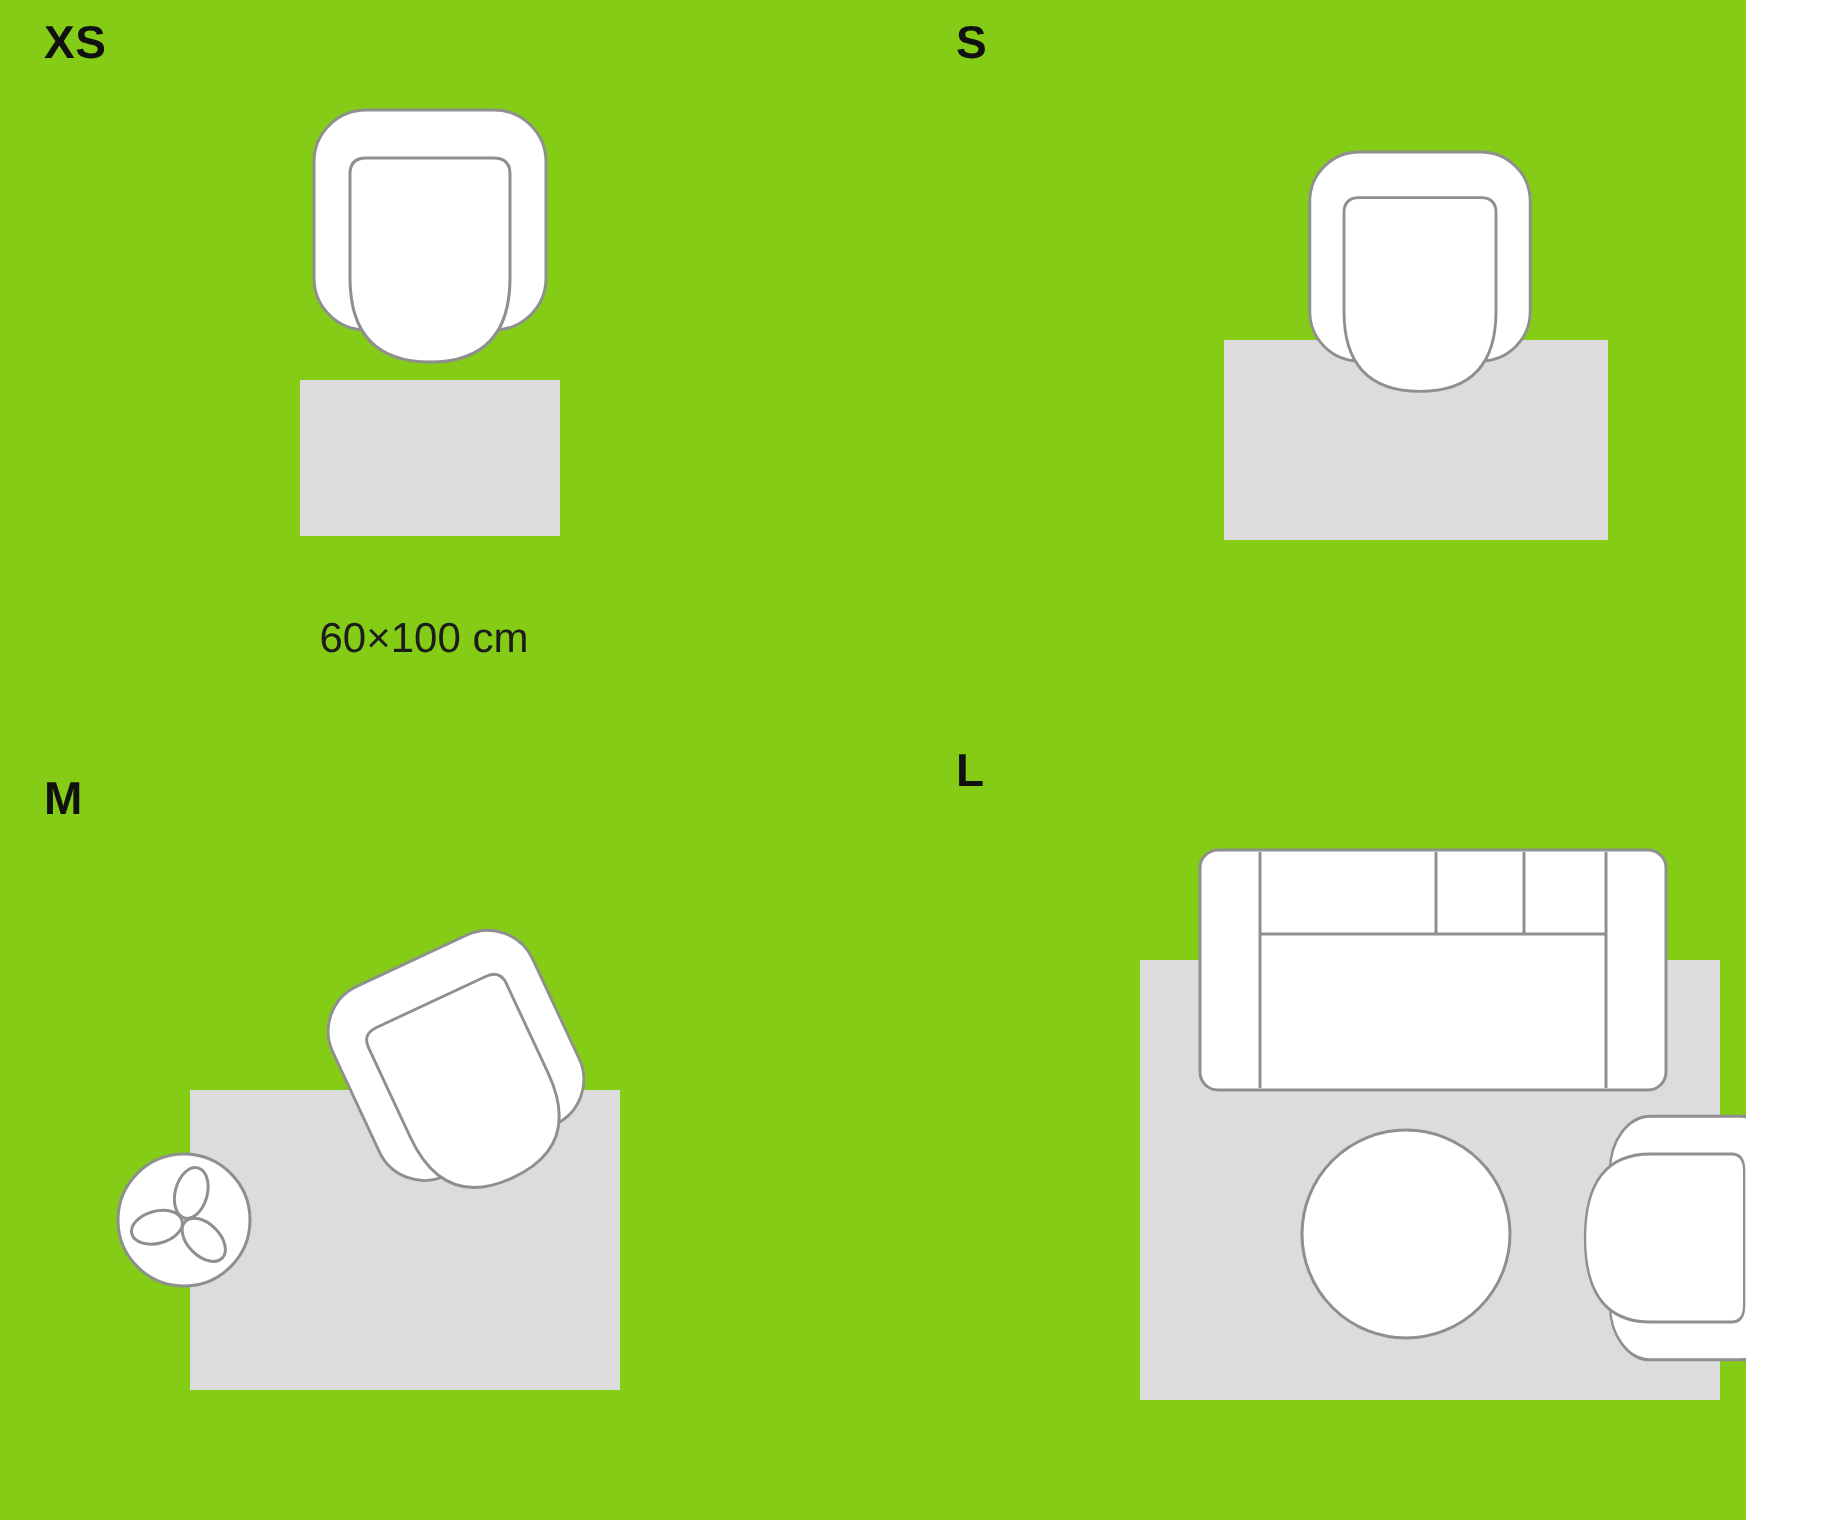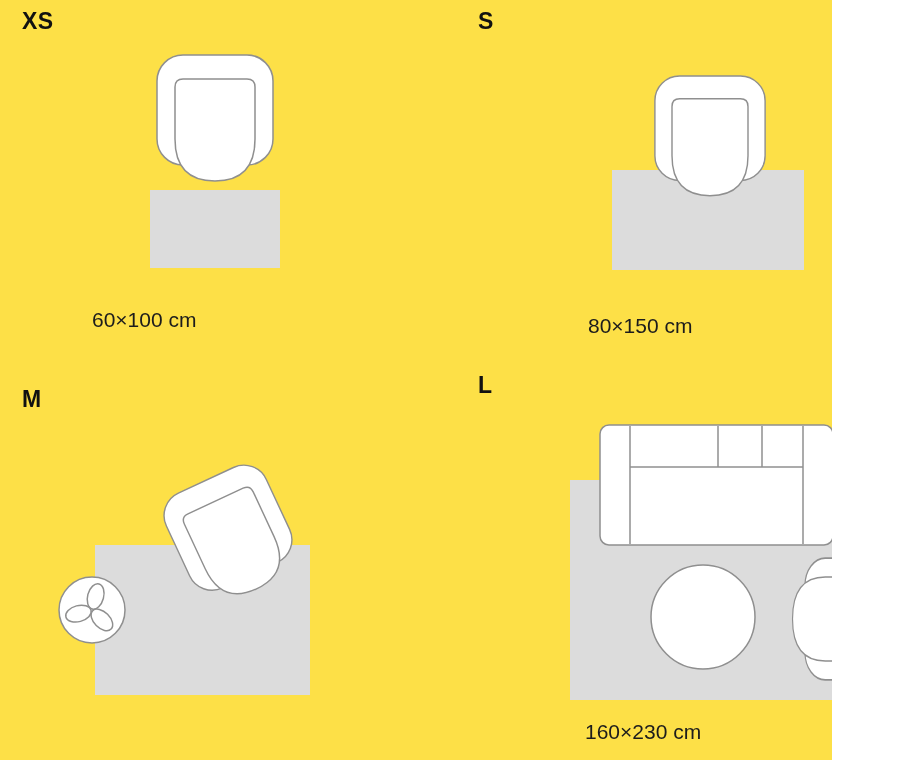--- a/index.html
+++ b/index.html
@@ -1,40 +1,42 @@
 <!DOCTYPE html>
 <html><head>
 <meta charset="utf-8">
 <style>
   html, body { margin: 0; padding: 0; background: #ffffff; }
   .canvas {
     position: relative;
     width: 832px;
     height: 760px;
-    background: #fde047;
+    background: #84cc16;
     font-family: "Liberation Sans", sans-serif;
     overflow: hidden;
+    padding-left: 41px;
   }
   .panel { position: absolute; width: 460px; height: 380px; }
   .panel-xs { left: 0;     top: 0; }
   .panel-s  { left: 460px; top: 0; }
   .panel-m  { left: 0;     top: 380px; }
   .panel-l  { left: 460px; top: 380px; }
 
   .size-label {
     position: absolute;
     margin: 0;
     font-size: 23px;
     font-weight: 700;
     color: #111111;
     letter-spacing: 0.3px;
   }
   .caption {
     position: absolute;
     width: 240px;
+    text-align: center;
     font-size: 21px;
     color: #1c1c1c;
   }
   .figure { position: absolute; left: 0; top: 0; overflow: visible; }
 
   .rug  { fill: #dcdcdc; stroke: none; }
   .furn { fill: #ffffff; stroke: #8f8f8f; stroke-width: 1.5; }
   .furn line { fill: none; }
 </style>
 </head>
@@ -59,21 +61,20 @@
     </svg>
     <div class="caption" style="left:92px; top:308px;">60×100 cm</div>
   </section>
 
   <section class="panel panel-s">
     <h2 class="size-label" style="left:18px; top:8px;">S</h2>
     <svg class="figure" width="460" height="380">
       <rect class="rug" x="152" y="170" width="192" height="100"></rect>
       <use href="#chair-shape" class="furn" transform="translate(250,133) scale(0.95)"></use>
     </svg>
-    <div class="caption" style="left:128px; top:314px;">80×150 cm</div>
   </section>
 
   <section class="panel panel-m">
     <h2 class="size-label" style="left:22px; top:6px;">M</h2>
     <svg class="figure" width="460" height="380">
       <rect class="rug" x="95" y="165" width="215" height="150"></rect>
       <use href="#chair-shape" class="furn" transform="translate(230,152) rotate(-25) scale(0.95)"></use>
       <g class="furn" transform="translate(92,230)">
         <circle cx="0" cy="0" r="33"></circle>
         <g transform="rotate(15)">
@@ -97,16 +98,15 @@
         <rect x="140" y="45" width="233" height="120" rx="9"></rect>
         <line x1="170" y1="46" x2="170" y2="164"></line>
         <line x1="343" y1="46" x2="343" y2="164"></line>
         <line x1="170" y1="87" x2="343" y2="87"></line>
         <line x1="258" y1="46" x2="258" y2="87"></line>
         <line x1="302" y1="46" x2="302" y2="87"></line>
       </g>
       <circle class="furn" cx="243" cy="237" r="52"></circle>
       <use href="#chair-shape" class="furn" transform="translate(384,239) rotate(90) scale(1.05,0.78)"></use>
     </svg>
-    <div class="caption" style="left:125px; top:340px;">160×230 cm</div>
   </section>
 
 </div>
 
 </body></html>

